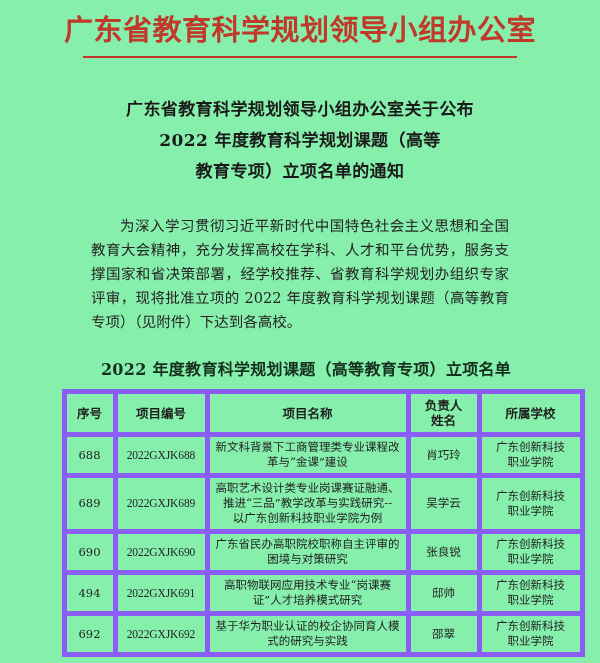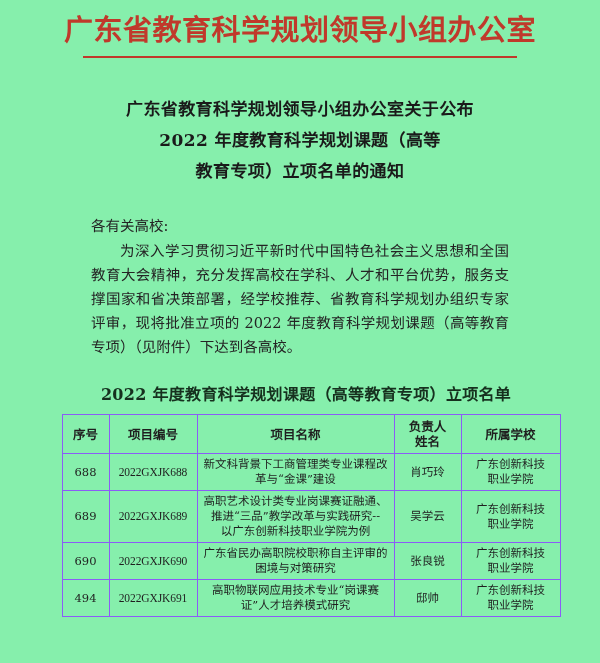--- a/index.html
+++ b/index.html
@@ -98,21 +98,21 @@
   }
   table.listing {
     border-collapse: collapse;
     width: 477px;
     table-layout: fixed;
     font-size: 11.5px;
     color: #1f1f1f;
   }
   table.listing th,
   table.listing td {
-    border: 1px solid #8b5cf6;
+    border: 5px solid #8b5cf6;
     text-align: center;
     vertical-align: middle;
     padding: 3px 2px;
     line-height: 15px;
   }
   table.listing th {
     font-weight: bold;
     font-size: 12.5px;
     height: 34px;
     padding: 2px;
@@ -144,21 +144,20 @@
     <div class="masthead-rule"></div>
   </div>
 
   <div class="doc-title">
     <span class="tline">广东省教育科学规划领导小组办公室关于公布</span>
     <span class="tline">2022 年度教育科学规划课题（高等</span>
     <span class="tline">教育专项）立项名单的通知</span>
   </div>
 
   <div class="body-block">
-    <p class="salutation">各有关高校:</p>
     <p class="body-para">为深入学习贯彻习近平新时代中国特色社会主义思想和全国教育大会精神，充分发挥高校在学科、人才和平台优势，服务支撑国家和省决策部署，经学校推荐、省教育科学规划办组织专家评审，现将批准立项的 2022 年度教育科学规划课题（高等教育专项）（见附件）下达到各高校。</p>
   </div>
 
   <div class="section-heading">2022 年度教育科学规划课题（高等教育专项）立项名单</div>
 
   <div class="table-wrap">
     <table class="listing">
       <thead>
         <tr>
           <th class="c-seq">序号</th>
@@ -218,17 +217,30 @@
             <td class="c-name">
               <span class="name-line">高职物联网应用技术专业“岗课赛</span>
               <span class="name-line">证”人才培养模式研究</span>
             </td>
             <td class="c-leader">邸帅</td>
             <td class="c-school">
               <span class="school-line">广东创新科技</span>
               <span class="school-line">职业学院</span>
             </td>
           </tr>
+          <tr>
+            <td class="c-seq">692</td>
+            <td class="c-code">2022GXJK692</td>
+            <td class="c-name">
+              <span class="name-line">基于华为职业认证的校企协同育人模</span>
+              <span class="name-line">式的研究与实践</span>
+            </td>
+            <td class="c-leader">邵翠</td>
+            <td class="c-school">
+              <span class="school-line">广东创新科技</span>
+              <span class="school-line">职业学院</span>
+            </td>
+          </tr>
         </tbody>
     </table>
   </div>
 
 </div>
 
 </body></html>

